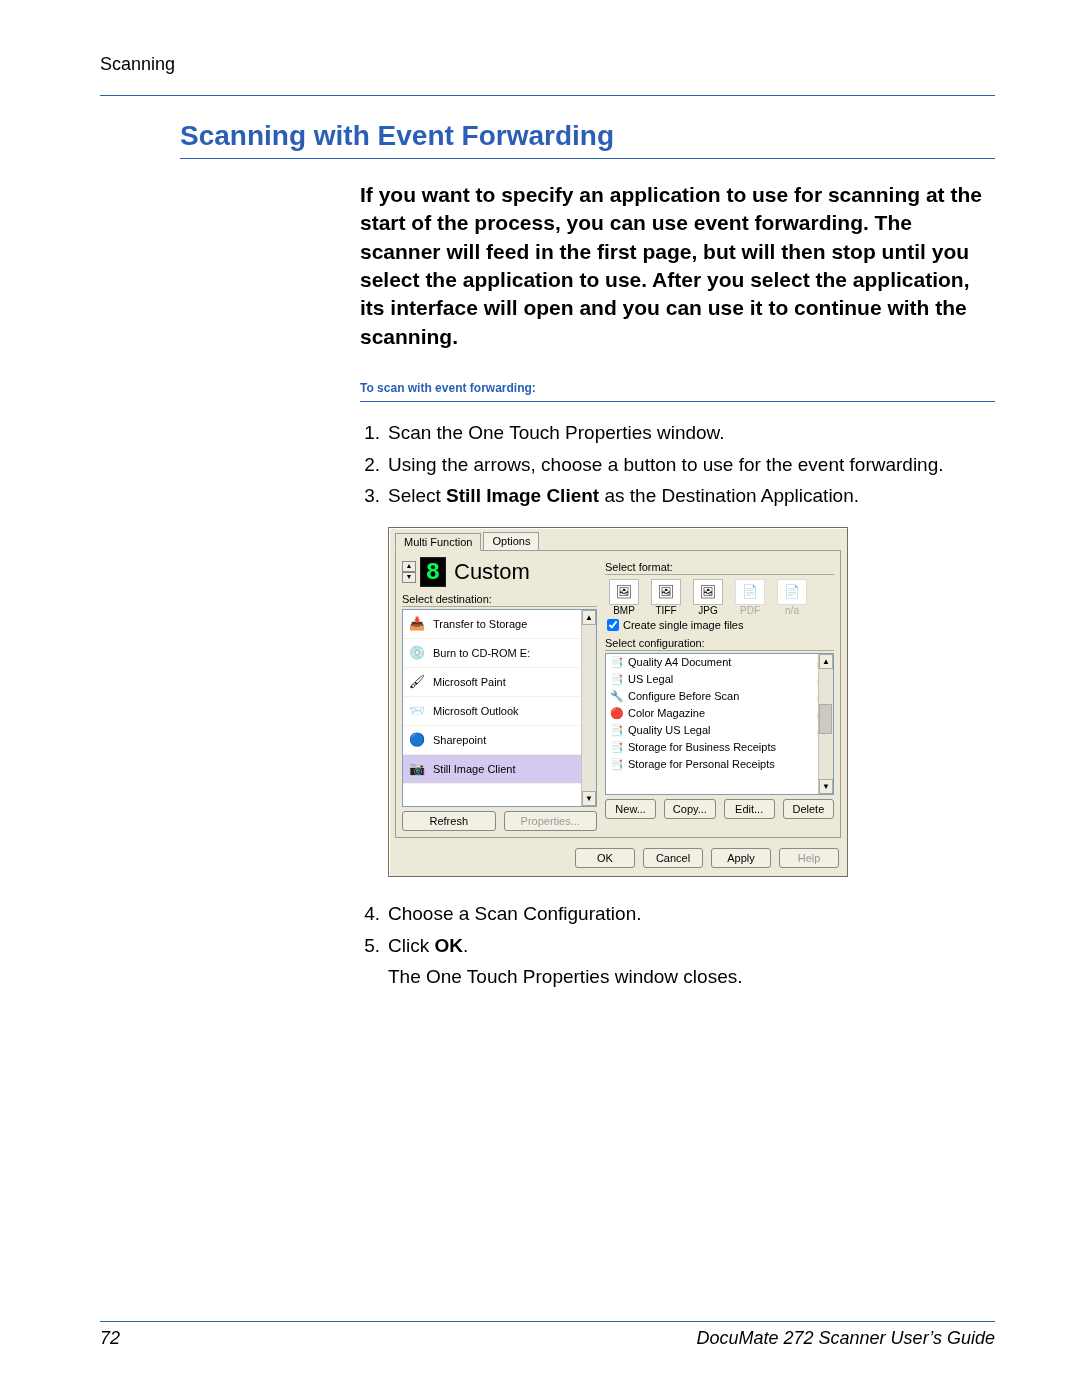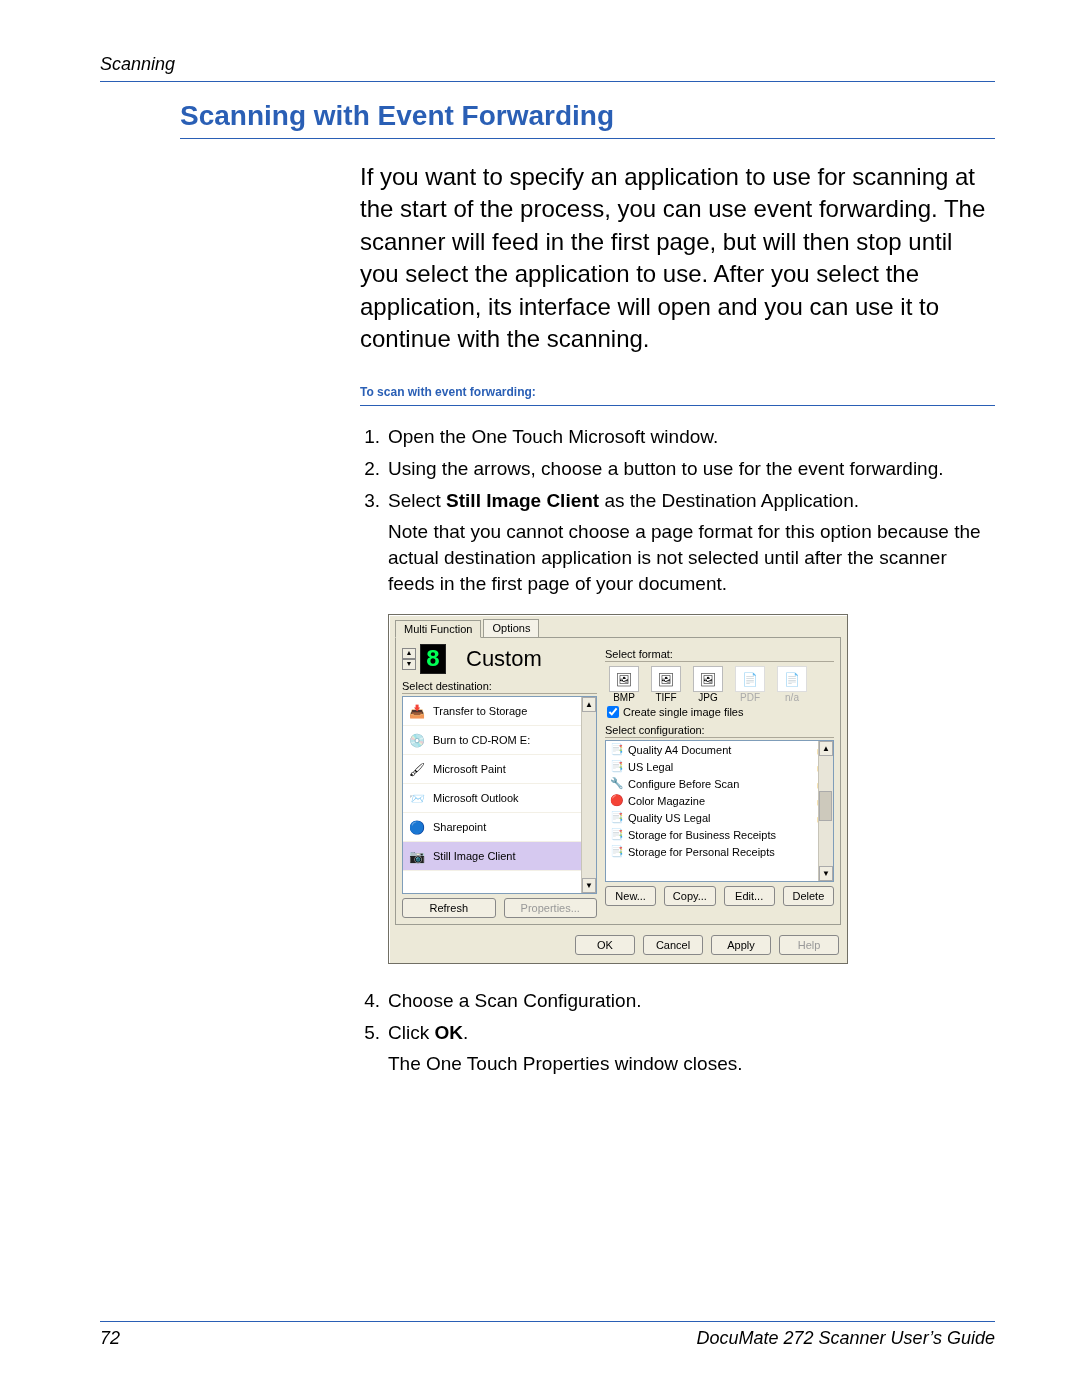--- a/index.html
+++ b/index.html
@@ -8,42 +8,42 @@
     height: 1397px;
     background: #fff;
     font-family: Arial, Helvetica, sans-serif;
     position: relative;
     color: #000;
   }
   .page {
     padding: 54px 85px 40px 100px;
   }
   .running-header {
-    font-style: italic;
     font-size: 18px;
     border-bottom: 1.5px solid #2a5fb5;
-    padding-bottom: 6px;
-    margin-bottom: 18px;
+    padding-bottom: 20px;
+    margin-bottom: 24px;
   }
   .h1 {
     color: #2a5fb5;
     font-size: 28px;
     font-weight: bold;
     border-bottom: 1.5px solid #2a5fb5;
     padding-bottom: 6px;
     margin: 0 0 22px 80px;
   }
   .body-col {
     margin-left: 260px;
     margin-right: 0;
   }
   .para {
-    font-size: 24px;
+    font-size: 21px;
     line-height: 1.35;
     margin-bottom: 14px;
+    font-weight: bold;
   }
   .h2 {
     color: #2a5fb5;
     font-size: 12px;
     font-weight: bold;
     border-bottom: 1.5px solid #2a5fb5;
     padding-bottom: 6px;
     margin: 30px 0 18px 0;
   }
   ol.steps {
@@ -146,21 +146,21 @@
     font-size: 24px;
     font-weight: bold;
     text-align: center;
     line-height: 30px;
     border: 1px solid #222;
   }
   .custom-label {
     font-family: Arial, sans-serif;
     font-size: 22px;
     font-weight: normal;
-    margin-left: 16px;
+    margin-left: 4px;
     text-align: center;
   }
 
   .section-label {
     font-size: 11px;
     border-bottom: 1px solid #aca899;
     margin: 4px 0 2px 0;
     padding-bottom: 1px;
   }
   .dest-list {
@@ -260,34 +260,33 @@
   <h1 class="h1">Scanning with Event Forwarding</h1>
 
   <div class="body-col">
     <p class="para">If you want to specify an application to use for scanning at the start of the process, you can use event forwarding. The scanner will feed in the first page, but will then stop until you select the application to use. After you select the application, its interface will open and you can use it to continue with the scanning.</p>
 
     <h2 class="h2">To scan with event forwarding:</h2>
 
     <ol class="steps">
       <li>
           <span class="num">1.</span>
-          <span class="txt">Open the One Touch Microsoft window.</span>
+          <span class="txt">Scan the One Touch Properties window.</span>
         </li>
       <li>
           <span class="num">2.</span>
           <span class="txt">Using the arrows, choose a button to use for the event forwarding.</span>
         </li>
       <li>
           <span class="num">3.</span>
           <span class="txt">
             <span>Select </span><b>Still Image Client</b><span> as the Destination Application.</span>
           </span>
         </li>
     </ol>
-    <p class="step-sub">Note that you cannot choose a page format for this option because the actual destination application is not selected until after the scanner feeds in the first page of your document.</p>
 
     <div class="dialog-wrap">
       <div class="tabs">
         <div class="tab active">Multi Function</div>
         <div class="tab">Options</div>
       </div>
       <div class="panel">
         <div class="left-col">
           <div class="custom-row">
             <div class="spin-btns">

